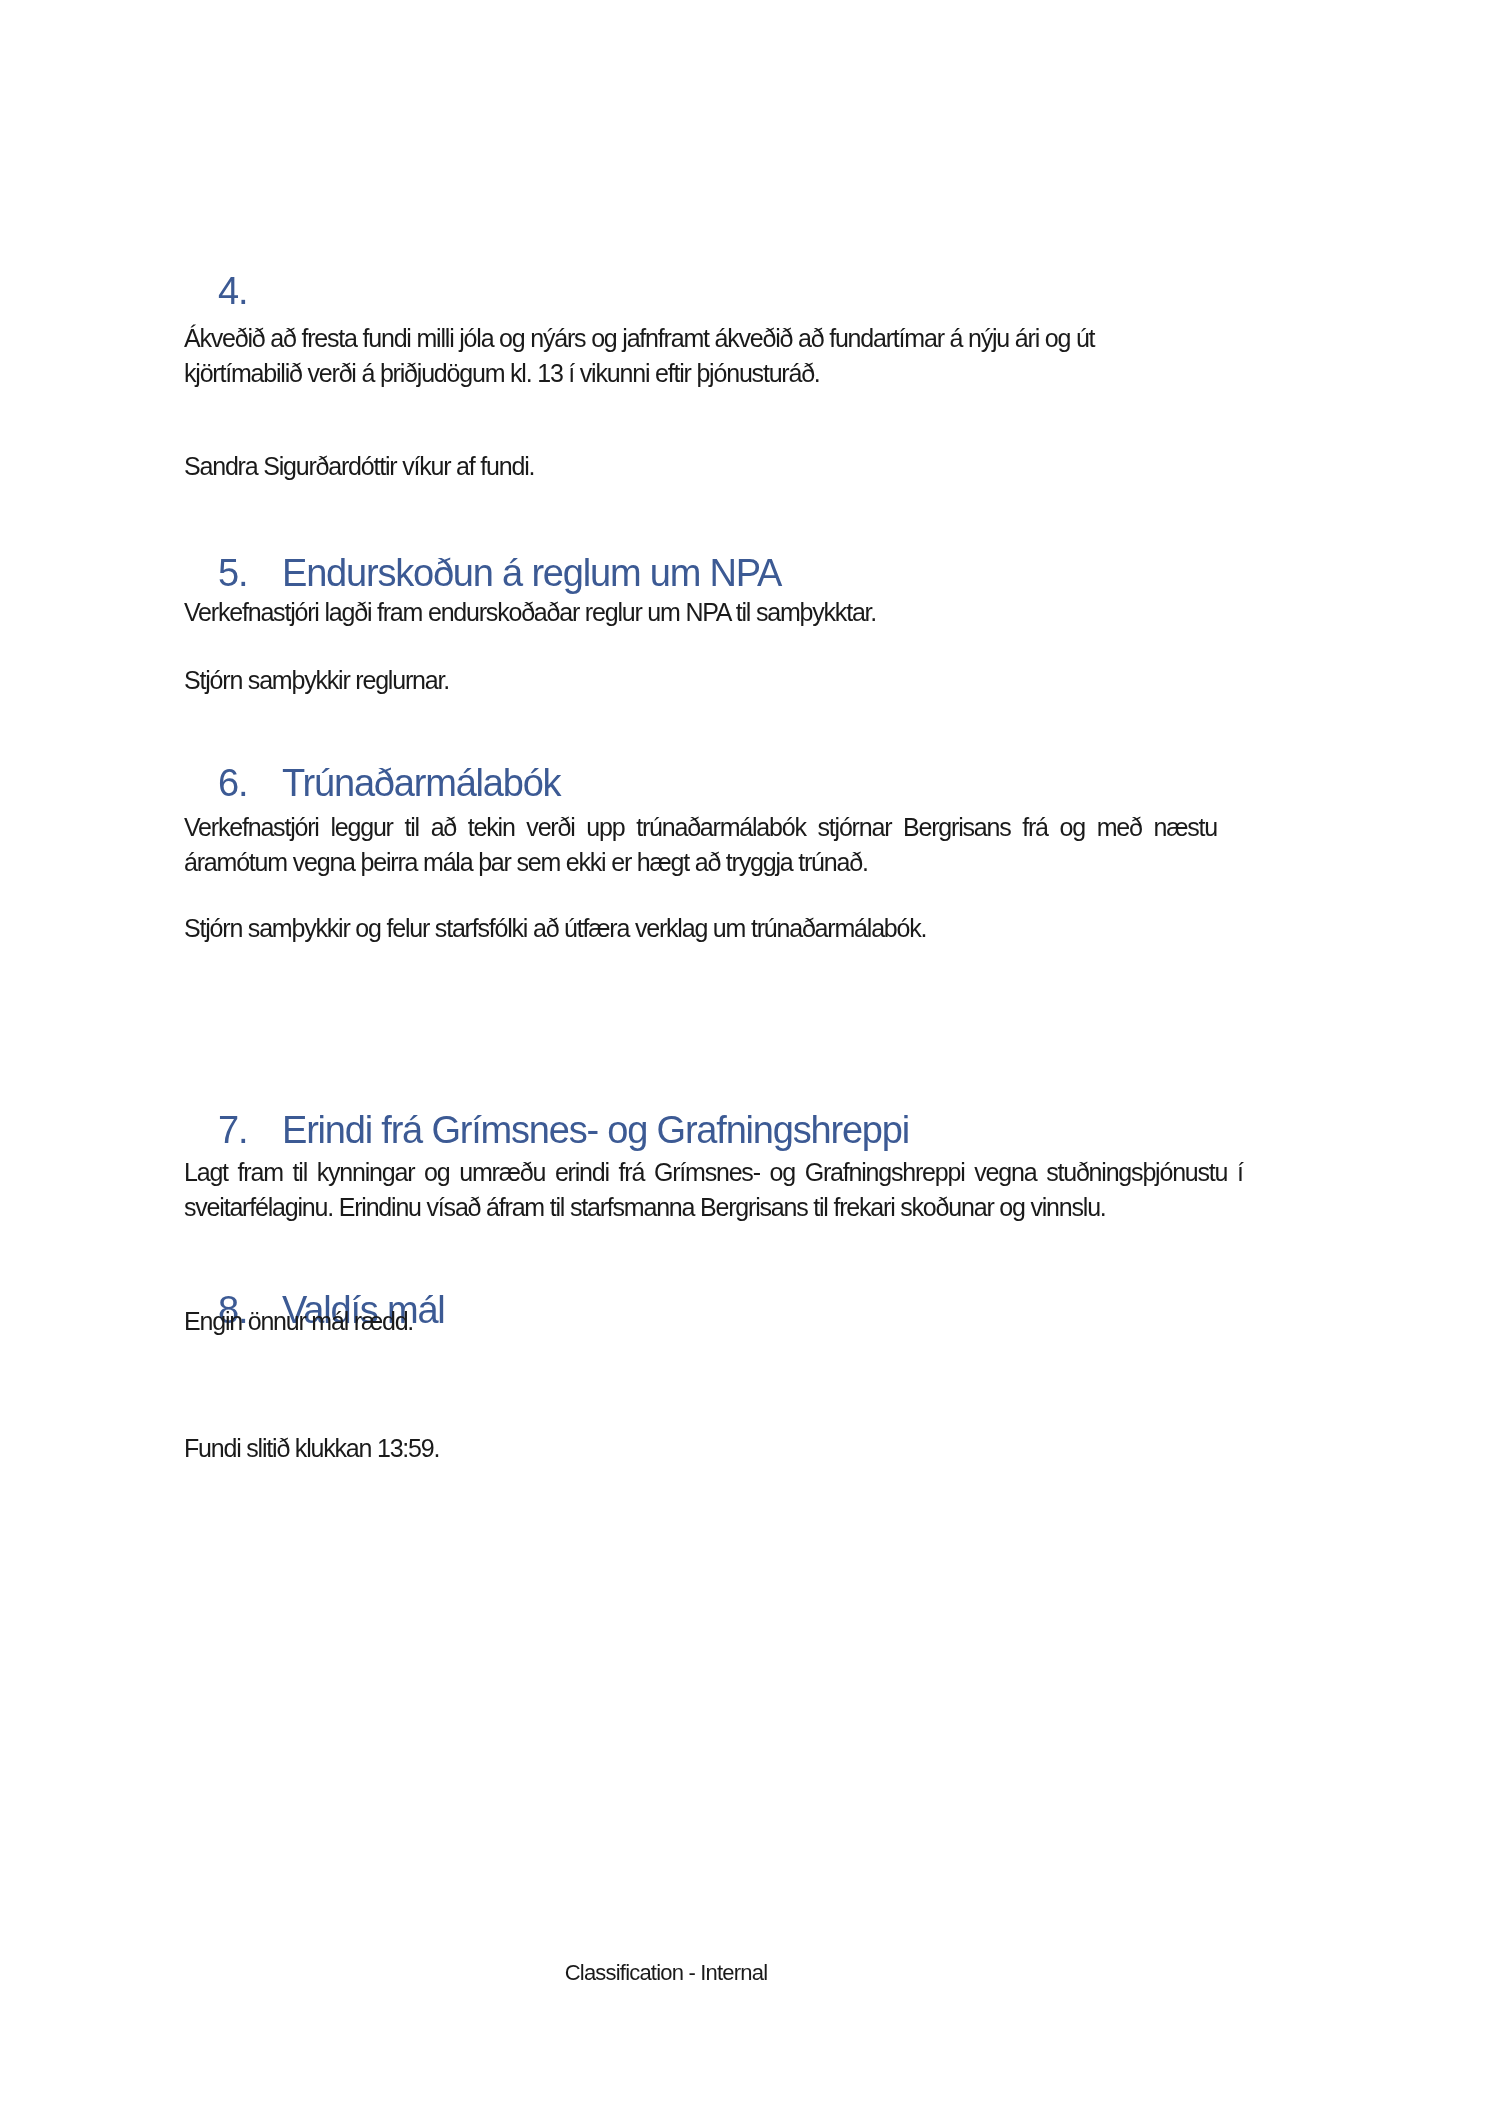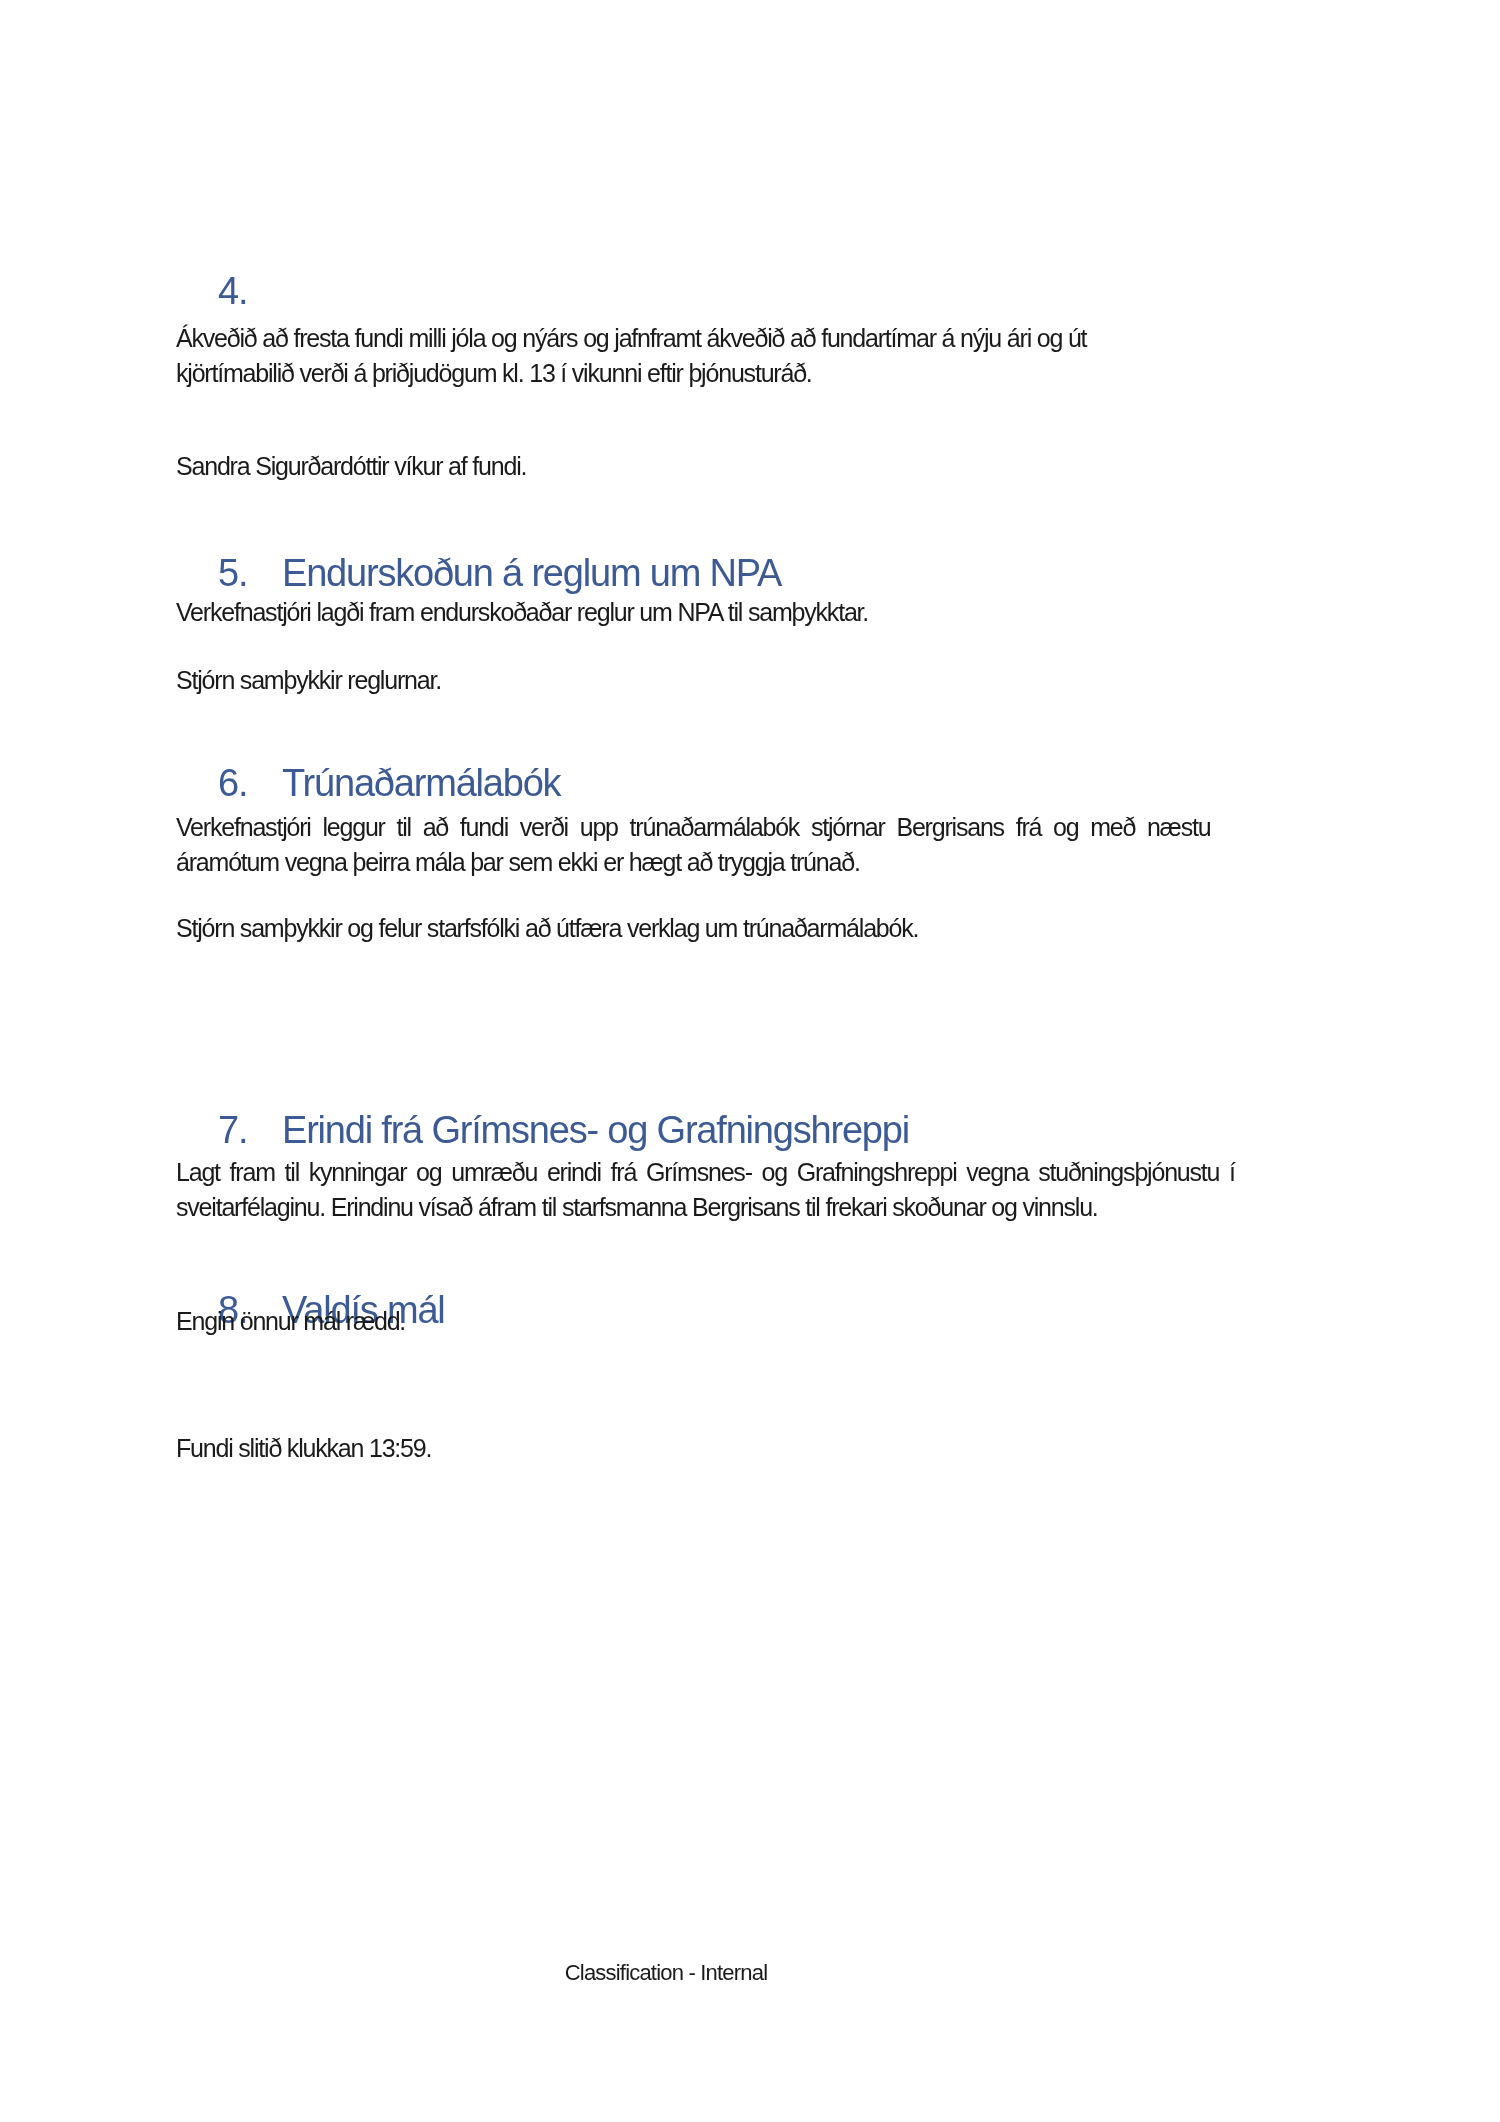--- a/index.html
+++ b/index.html
@@ -30,21 +30,21 @@
     flex:0 0 64px;
   }
   .body-block{
     position:absolute;
     left:176px;
     width:1160px;
     font-size:25px;
     line-height:35px;
     letter-spacing:-1.2px;
   }
-  .line{white-space:nowrap;}
+  .line{white-space:nowrap;margin-left:8px;}
   .line.stretch-wide{word-spacing:6px;}
   .line.stretch-med{word-spacing:4px;}
   .footer{
     position:absolute;
     left:0;
     top:1959px;
     width:1332px;
     text-align:center;
     font-size:22px;
     line-height:28px;
@@ -71,21 +71,21 @@
     <span>Endurskoðun á reglum um NPA</span>
   </div>
   <div class="body-block line" style="top:595px;">Verkefnastjóri lagði fram endurskoðaðar reglur um NPA til samþykktar.</div>
   <div class="body-block line" style="top:663px;">Stjórn samþykkir reglurnar.</div>
 
   <div class="heading" style="top:759px;">
     <span class="num">6.</span>
     <span>Trúnaðarmálabók</span>
   </div>
   <div class="body-block" style="top:810px;">
-    <div class="line stretch-wide">Verkefnastjóri leggur til að fundi verði upp trúnaðarmálabók stjórnar Bergrisans frá og með næstu</div>
+    <div class="line stretch-wide">Verkefnastjóri leggur til að tekin verði upp trúnaðarmálabók stjórnar Bergrisans frá og með næstu</div>
     <div class="line">áramótum vegna þeirra mála þar sem ekki er hægt að tryggja trúnað.</div>
   </div>
   <div class="body-block line" style="top:911px;">Stjórn samþykkir og felur starfsfólki að útfæra verklag um trúnaðarmálabók.</div>
 
   <div class="heading" style="top:1106px;">
     <span class="num">7.</span>
     <span>Erindi frá Grímsnes- og Grafningshreppi</span>
   </div>
   <div class="body-block" style="top:1155px;">
     <div class="line stretch-med">Lagt fram til kynningar og umræðu erindi frá Grímsnes- og Grafningshreppi vegna stuðningsþjónustu í</div>

